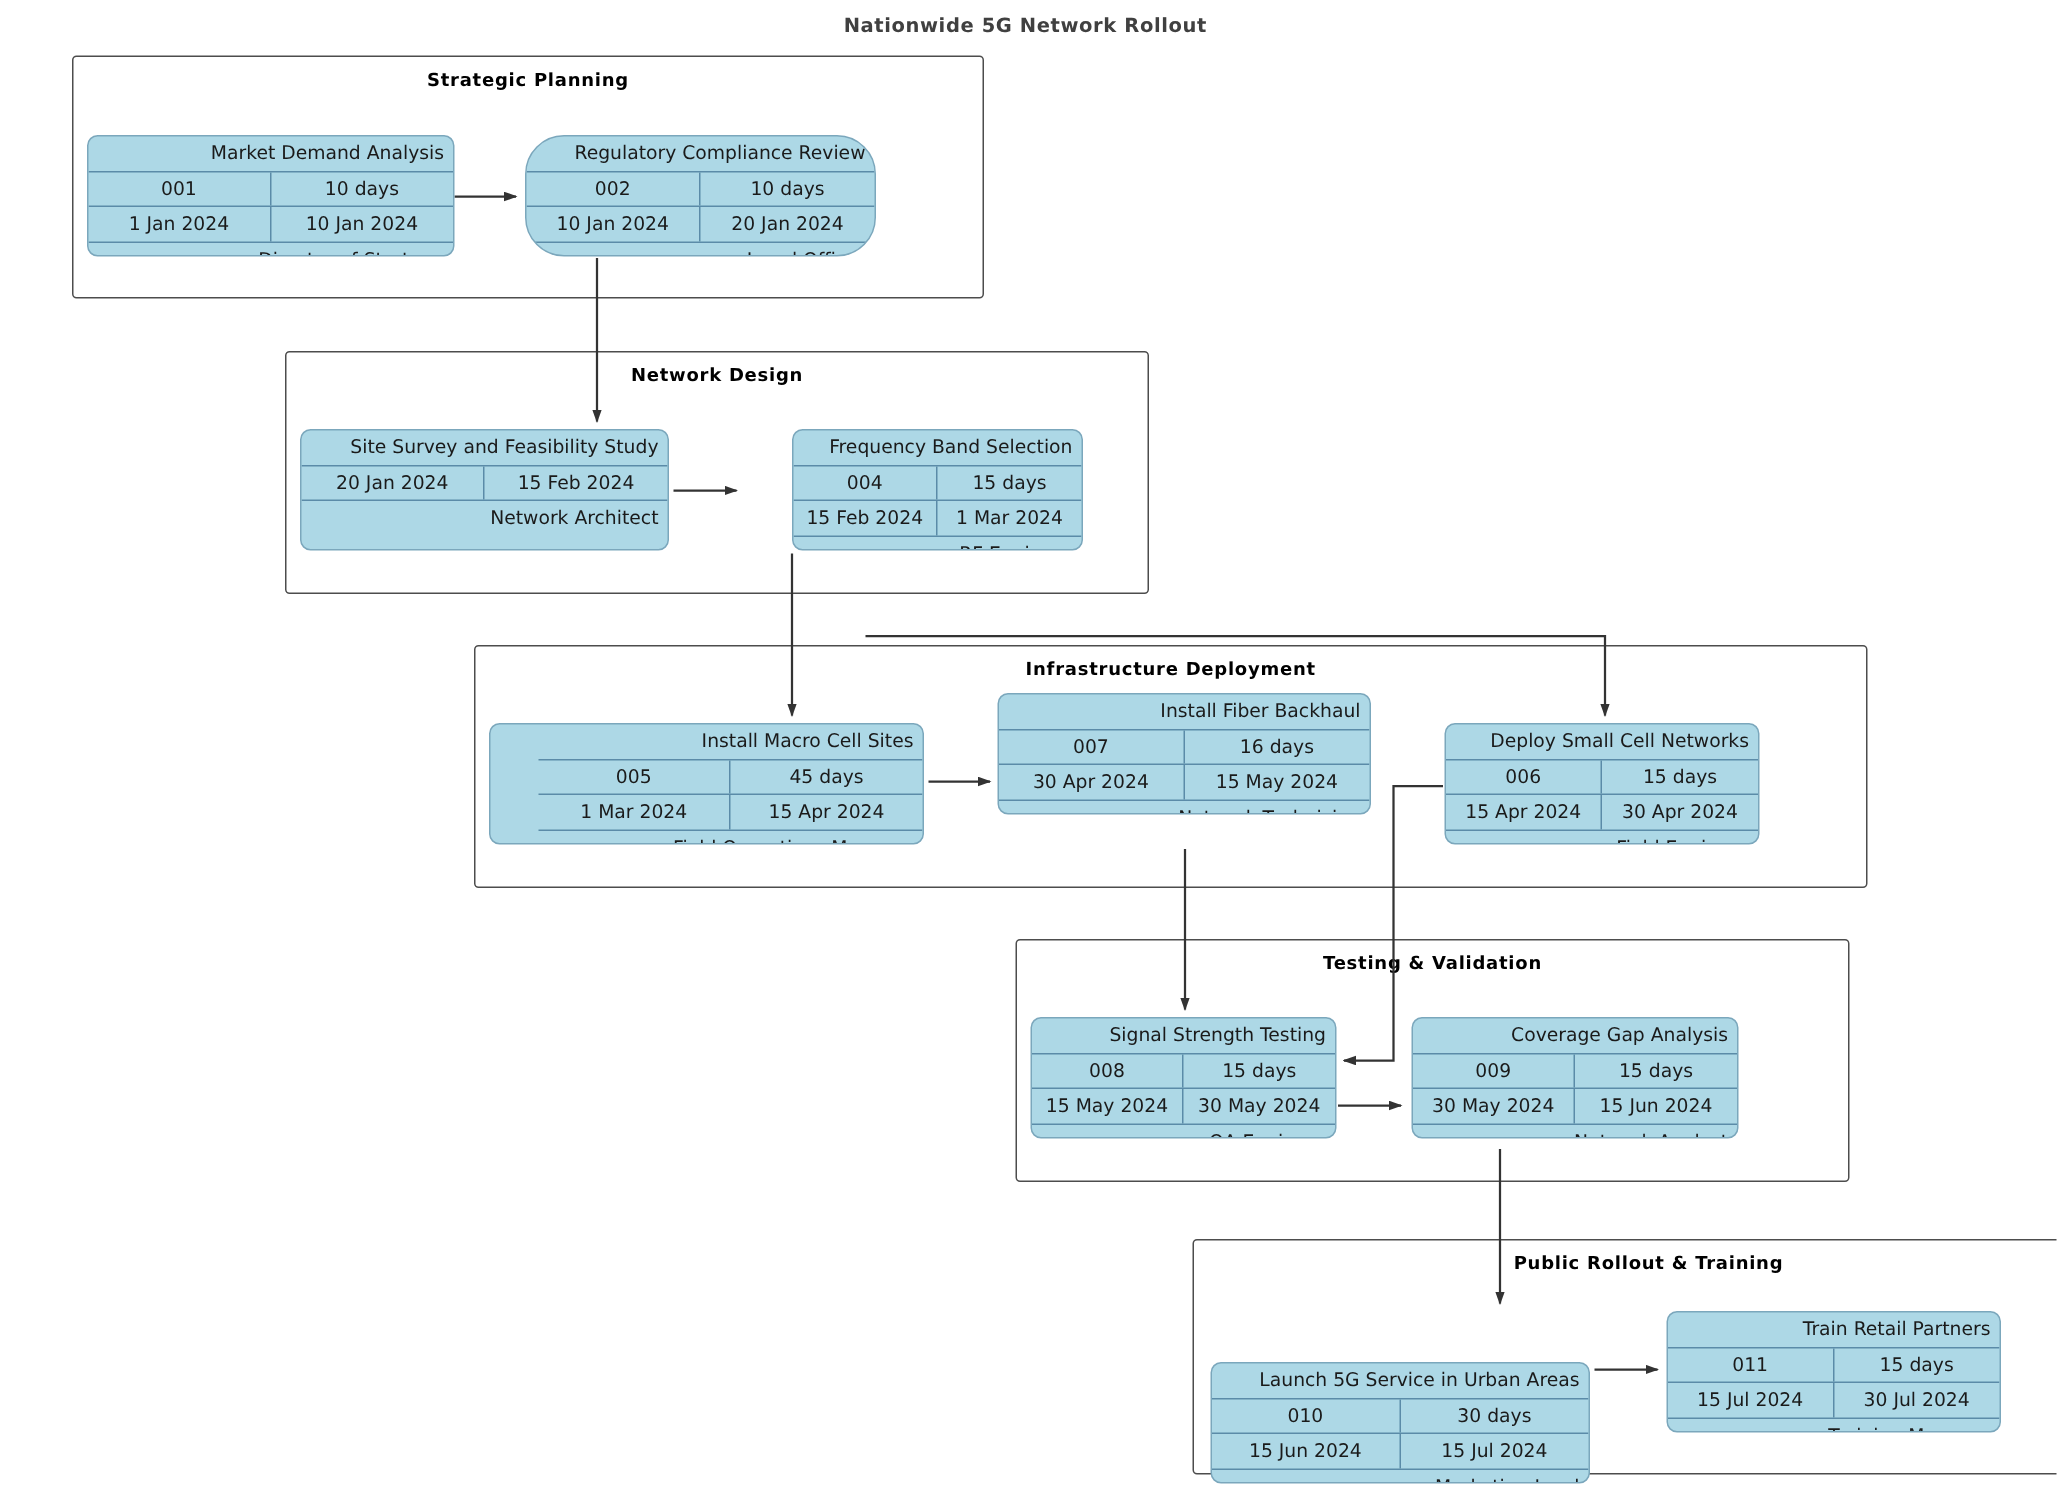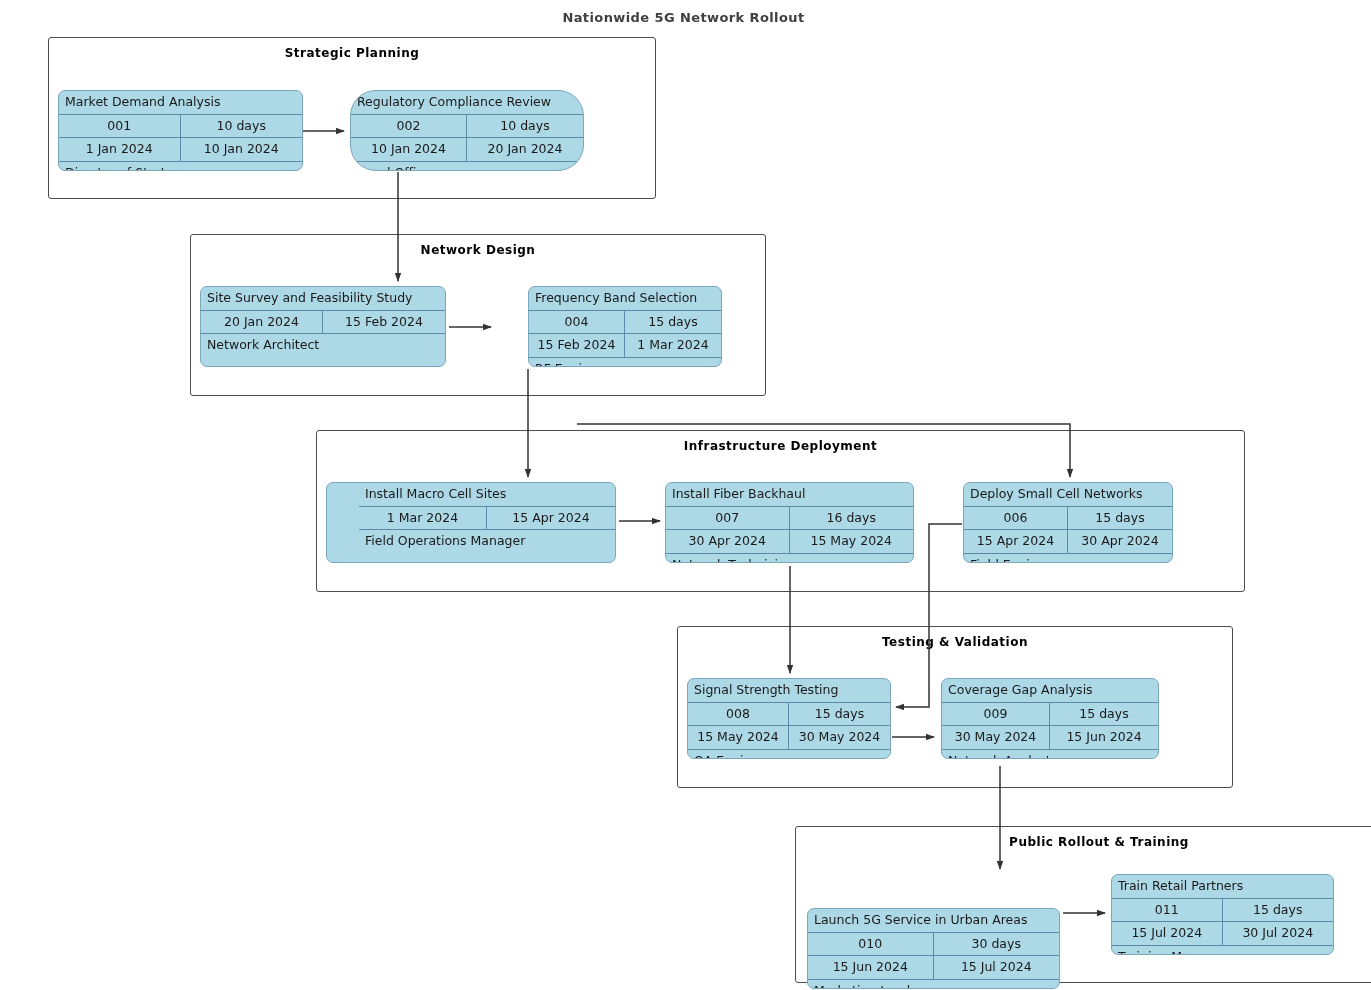--- a/index.html
+++ b/index.html
@@ -37,21 +37,21 @@
     border-bottom:1px solid #5b8ba8;
   }
   .node .row:last-child{border-bottom:none;}
   .node .cell{
     box-sizing:border-box;
     font-size:12.5px;line-height:1;
     padding:5px 6px;
     white-space:nowrap;overflow:hidden;
     color:#1a1a1a;
   }
-  .node .cell.full{width:100%;text-align:left;}
+  .node .cell.full{width:100%;text-align:right;}
   .node .cell.half{width:50%;text-align:center;}
   .node .cell.half.left{border-right:1px solid #5b8ba8;}
 
   
   #edges{position:absolute;left:0;top:0;width:1371px;height:990px;pointer-events:none;}
 </style>
 </head>
 <body>
 
 <div id="canvas">
@@ -172,29 +172,33 @@
     <div class="row">
         <div class="cell full">RF Engineer</div>
       </div>
   </div>
 
   <div class="node" style="left:326px;top:482px;width:290px;height:81px;padding-left:32px;">
     <div class="row">
         <div class="cell full">Install Macro Cell Sites</div>
       </div>
     <div class="row">
+      <div class="cell half left">005</div>
+      <div class="cell half">45 days</div>
+    </div>
+    <div class="row">
       <div class="cell half left">1 Mar 2024</div>
       <div class="cell half">15 Apr 2024</div>
     </div>
     <div class="row">
         <div class="cell full">Field Operations Manager</div>
       </div>
   </div>
 
-  <div class="node" style="left:665px;top:482px;width:249px;height:81px;">
+  <div class="node" style="left:665px;top:462px;width:249px;height:81px;">
     <div class="row">
         <div class="cell full">Install Fiber Backhaul</div>
       </div>
     <div class="row">
       <div class="cell half left">007</div>
       <div class="cell half">16 days</div>
     </div>
     <div class="row">
       <div class="cell half left">30 Apr 2024</div>
       <div class="cell half">15 May 2024</div>

